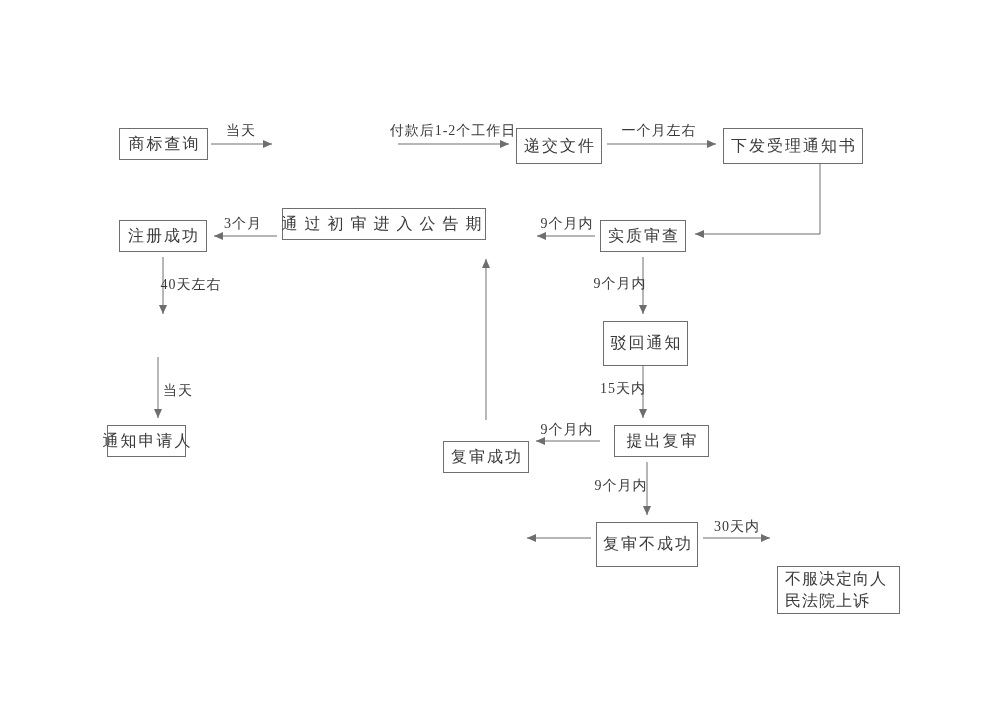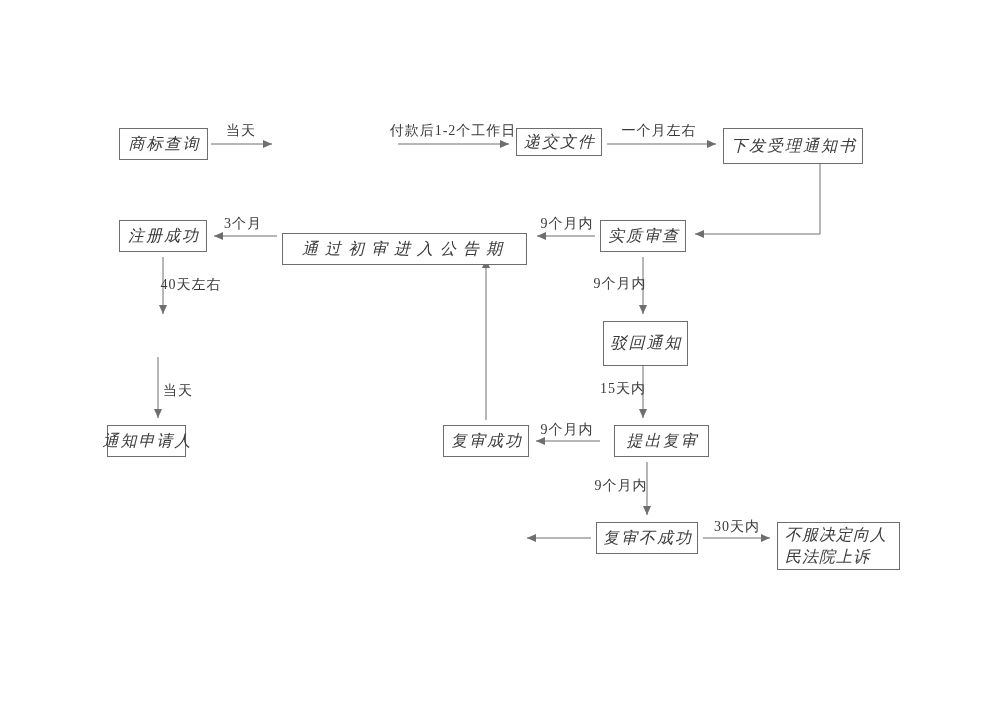--- a/index.html
+++ b/index.html
@@ -14,26 +14,25 @@
   }
   .edges{position:absolute;left:0;top:0;width:1000px;height:708px;}
   .edges line,.edges polyline{stroke:var(--line);stroke-width:1;fill:none;}
   #arrowhead path{fill:var(--line);}
   .node{
     position:absolute;box-sizing:border-box;border:1px solid var(--line);
     background:var(--bg);color:var(--text);
     display:flex;align-items:center;justify-content:center;
     font-size:16px;letter-spacing:2px;white-space:nowrap;
     padding-left:2px;
-    font-style:italic;
   }
   .node.wide{letter-spacing:7px;}
   .node.wrap{
     white-space:normal;justify-content:flex-start;text-align:left;
-    letter-spacing:1px;line-height:1.35;padding:2px 7px;align-items:center;
+    letter-spacing:1px;line-height:1.35;padding:2px 7px;align-items:center;margin-top:44px;
   }
   .edge-label{
     position:absolute;transform:translate(-50%,-50%);
     font-size:14px;color:var(--text);white-space:nowrap;letter-spacing:1px;
   }
 </style>
 </head>
 <body>
 
 <div class="canvas">
@@ -55,34 +54,34 @@
     <line x1="643" y1="257" x2="643" y2="314" marker-end="url(#arrowhead)"></line>
     <line x1="643" y1="357" x2="643" y2="418" marker-end="url(#arrowhead)"></line>
     <line x1="600" y1="441" x2="536" y2="441" marker-end="url(#arrowhead)"></line>
     <line x1="486" y1="420" x2="486" y2="259" marker-end="url(#arrowhead)"></line>
     <line x1="647" y1="462" x2="647" y2="515" marker-end="url(#arrowhead)"></line>
     <line x1="591" y1="538" x2="527" y2="538" marker-end="url(#arrowhead)"></line>
     <line x1="703" y1="538" x2="770" y2="538" marker-end="url(#arrowhead)"></line>
   </svg>
 
   <div class="node" style="left:119px;top:128px;width:89px;height:32px">商标查询</div>
-  <div class="node" style="left:516px;top:128px;width:86px;height:28px">递交文件</div>
+  <div class="node" style="left:516px;top:128px;width:86px;height:36px">递交文件</div>
   <div class="node" style="left:723px;top:128px;width:140px;height:36px">下发受理通知书</div>
 
   <div class="node" style="left:119px;top:220px;width:88px;height:32px">注册成功</div>
-  <div class="node wide" style="left:282px;top:233px;width:245px;height:32px">通过初审进入公告期</div>
+  <div class="node wide" style="left:282px;top:208px;width:204px;height:32px">通过初审进入公告期</div>
   <div class="node" style="left:600px;top:220px;width:86px;height:32px">实质审查</div>
 
   <div class="node" style="left:603px;top:321px;width:85px;height:45px">驳回通知</div>
 
   <div class="node" style="left:107px;top:425px;width:79px;height:32px">通知申请人</div>
-  <div class="node" style="left:443px;top:425px;width:86px;height:32px">复审成功</div>
+  <div class="node" style="left:443px;top:441px;width:86px;height:32px">复审成功</div>
   <div class="node" style="left:614px;top:425px;width:95px;height:32px">提出复审</div>
 
-  <div class="node" style="left:596px;top:522px;width:102px;height:32px">复审不成功</div>
+  <div class="node" style="left:596px;top:522px;width:102px;height:45px">复审不成功</div>
   <div class="node wrap" style="left:777px;top:522px;width:123px;height:48px">不服决定向人民法院上诉</div>
 
   <span class="edge-label" style="left:241px;top:131px">当天</span>
   <span class="edge-label" style="left:453px;top:131px">付款后1-2个工作日</span>
   <span class="edge-label" style="left:659px;top:131px">一个月左右</span>
   <span class="edge-label" style="left:567px;top:224px">9个月内</span>
   <span class="edge-label" style="left:243px;top:224px">3个月</span>
   <span class="edge-label" style="left:191px;top:285px">40天左右</span>
   <span class="edge-label" style="left:178px;top:391px">当天</span>
   <span class="edge-label" style="left:620px;top:284px">9个月内</span>

